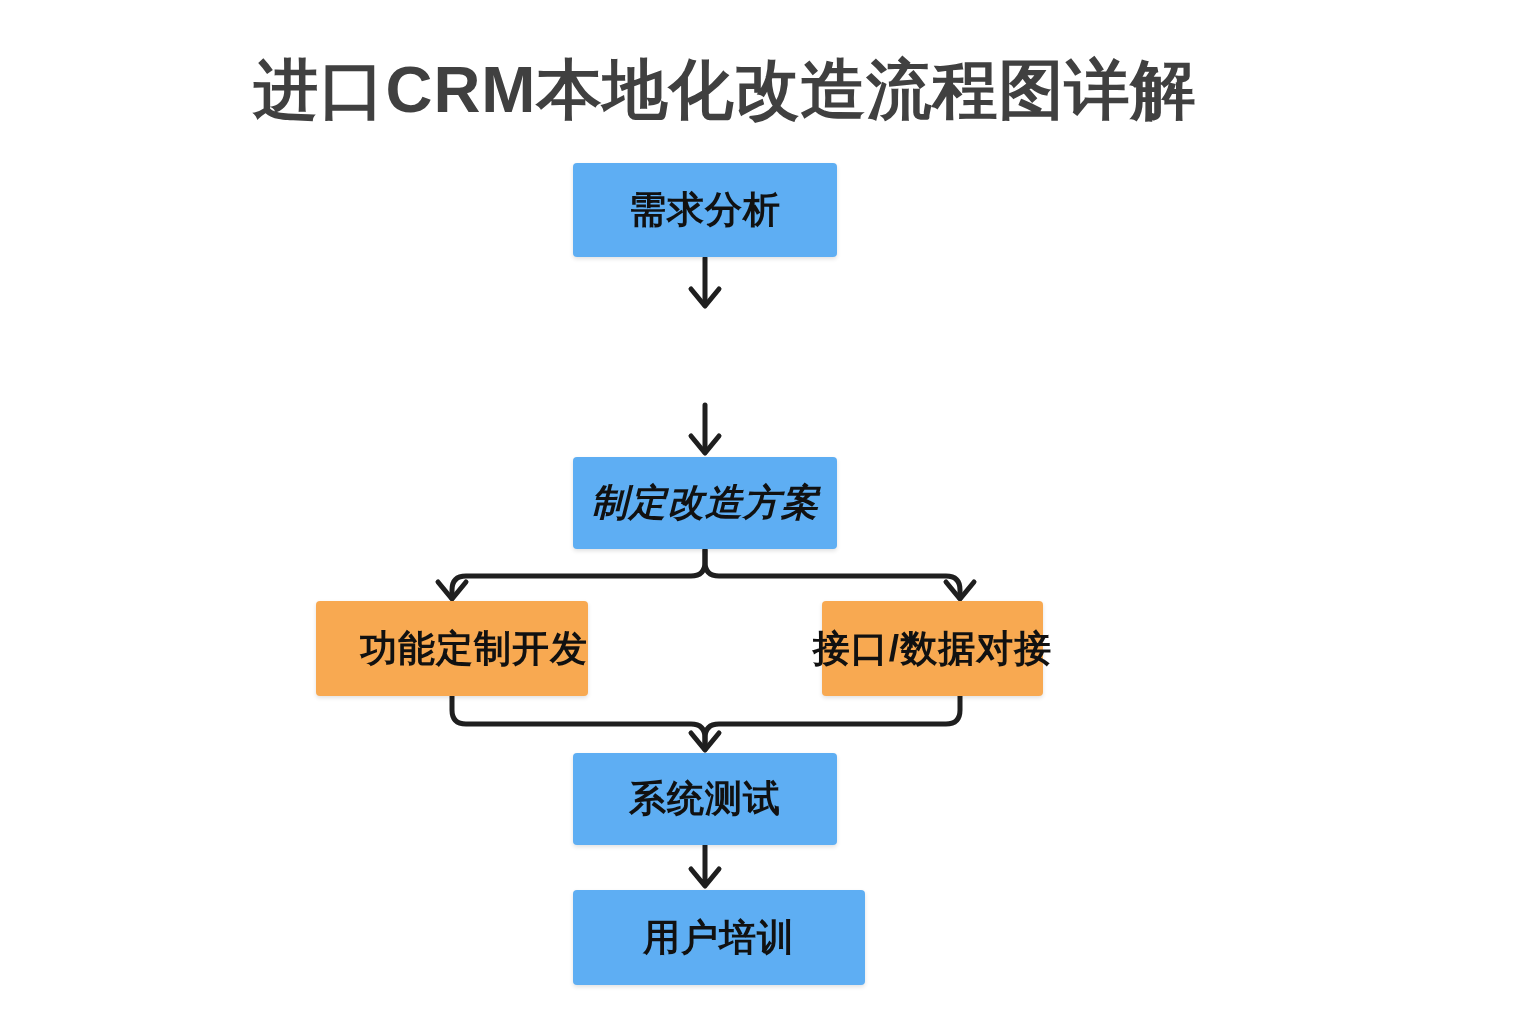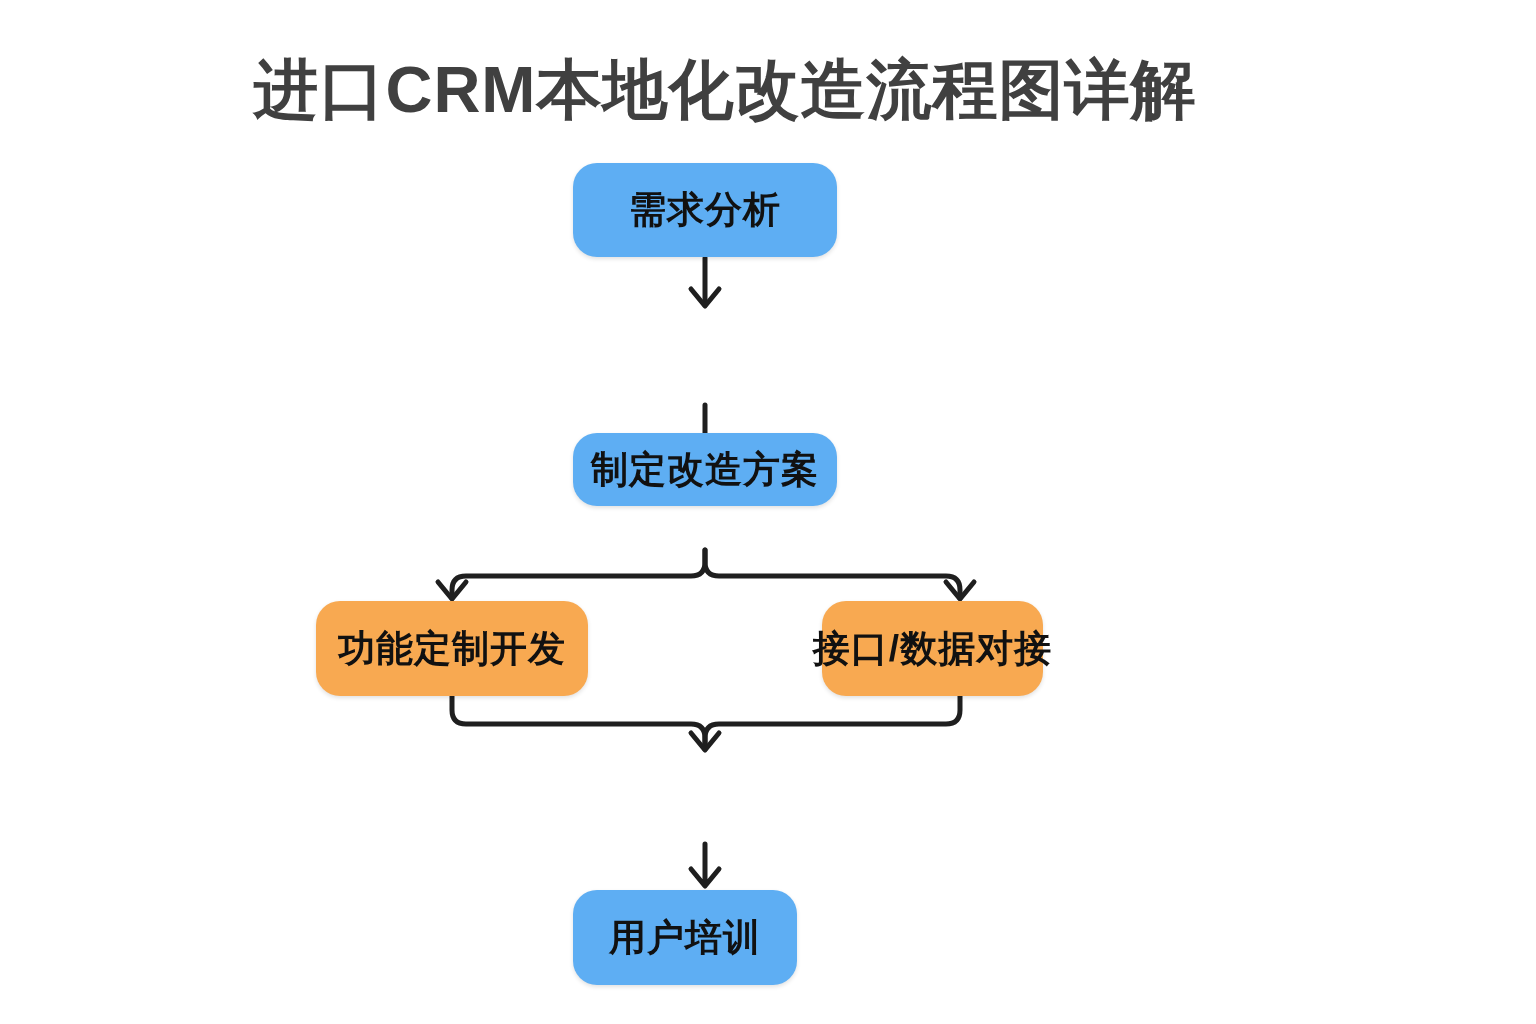--- a/index.html
+++ b/index.html
@@ -42,21 +42,21 @@
     stroke: var(--connector);
     stroke-width: 5;
     stroke-linecap: round;
     stroke-linejoin: round;
   }
   .node {
     position: absolute;
     display: flex;
     align-items: center;
     justify-content: center;
-    border-radius: 24px;
+    border-radius: 4px;
     box-shadow: 0 2px 4px rgba(0,0,0,0.12);
   }
   .node.process { background: var(--process); }
   .node.branch  { background: var(--branch); }
   .node-label {
     font-size: 37px;
     font-weight: bold;
     color: var(--text);
     white-space: nowrap;
     letter-spacing: 1px;
@@ -103,30 +103,33 @@
     <g>
       <path d="M705 844 L705 885 M691 869 L705 886 L719 869"></path>
     </g>
   </svg>
 
   <div class="node process" style="left:573px; top:163px; width:264px; height:94px;">
     <span class="node-label">需求分析</span>
   </div>
 
 
-  <div class="node process" style="left:573px; top:433px; width:264px; height:73px;">
+  <div class="node process" style="left:573px; top:457px; width:264px; height:92px;font-style:italic;">
     <span class="node-label">制定改造方案</span>
   </div>
 
-  <div class="node branch" style="left:316px; top:601px; width:272px; height:95px;">
+  <div class="node branch" style="left:316px; top:601px; width:272px; height:95px;justify-content:flex-end;">
     <span class="node-label">功能定制开发</span>
   </div>
 
   <div class="node branch" style="left:822px; top:601px; width:221px; height:95px;">
     <span class="node-label">接口/数据对接</span>
   </div>
 
+  <div class="node process" style="left:573px; top:753px; width:264px; height:92px;">
+    <span class="node-label">系统测试</span>
+  </div>
 
-  <div class="node process" style="left:573px; top:890px; width:224px; height:95px;">
+  <div class="node process" style="left:573px; top:890px; width:292px; height:95px;">
     <span class="node-label">用户培训</span>
   </div>
 
 </div>
 
 </body></html>

